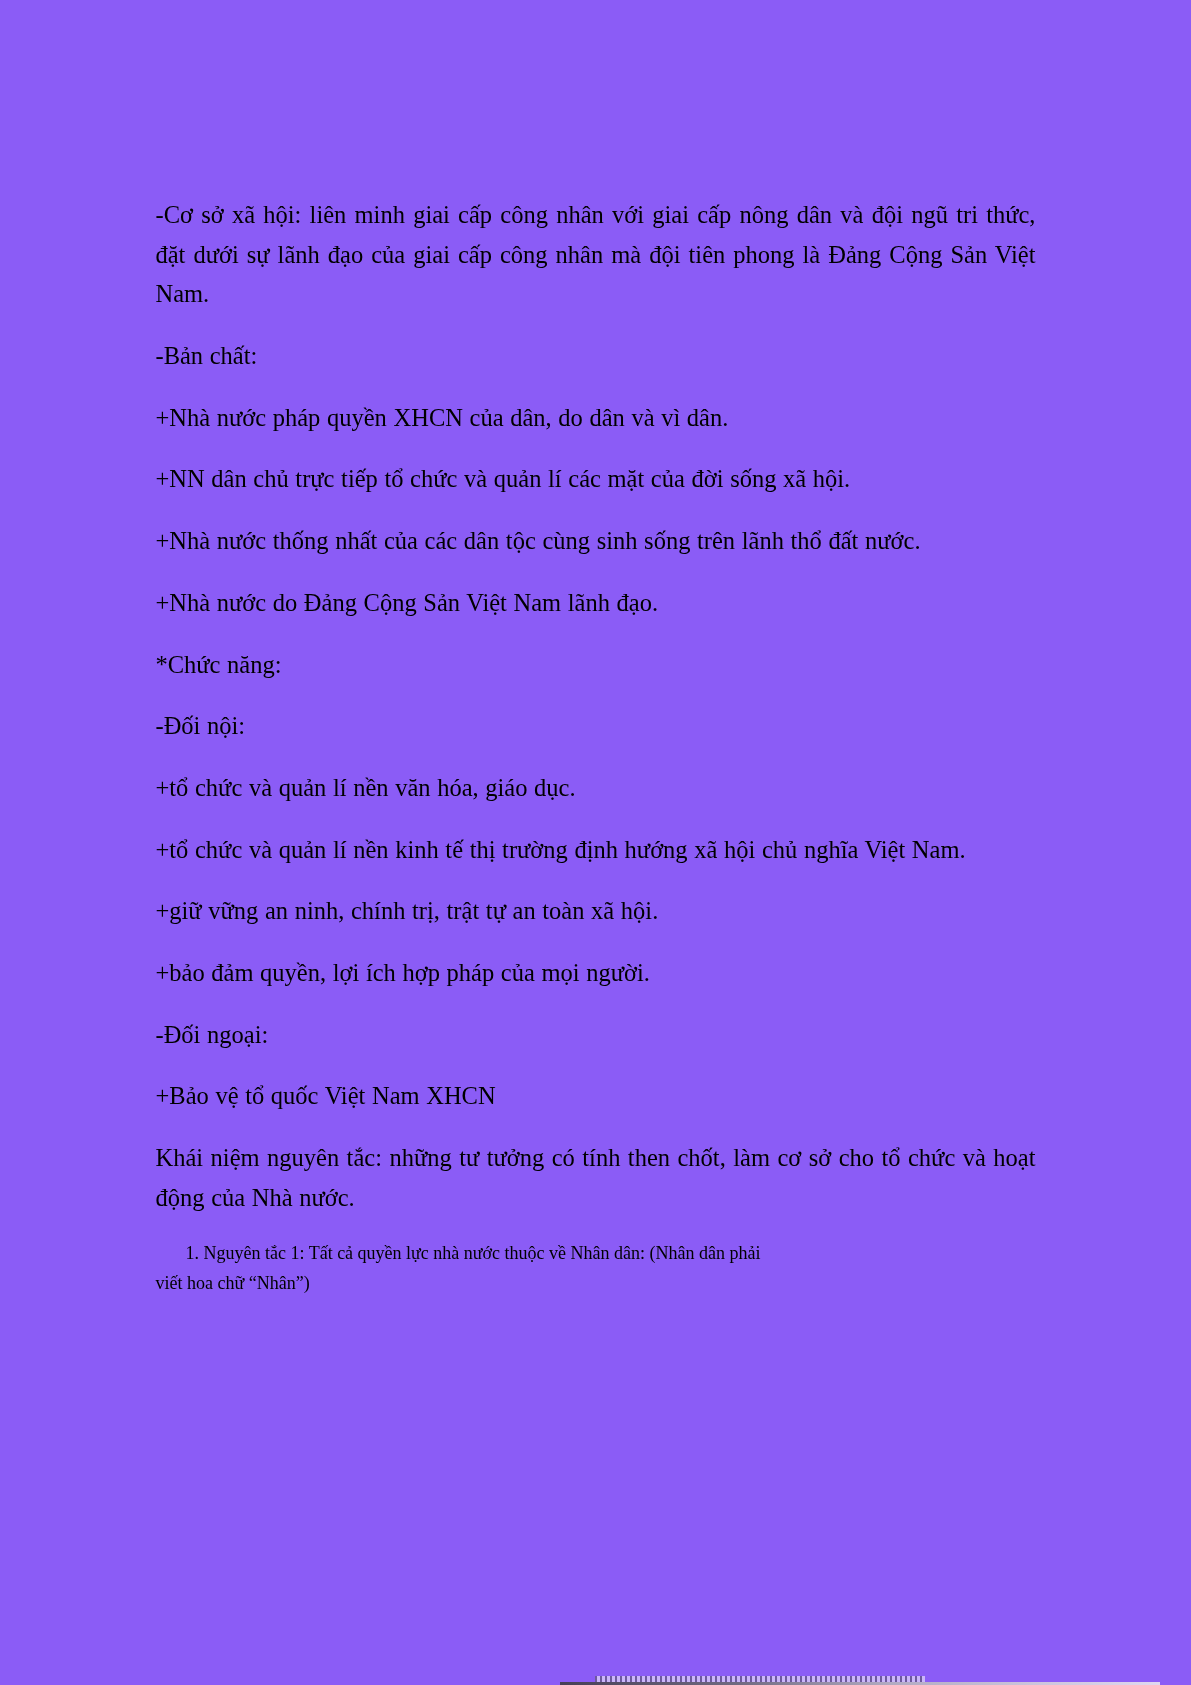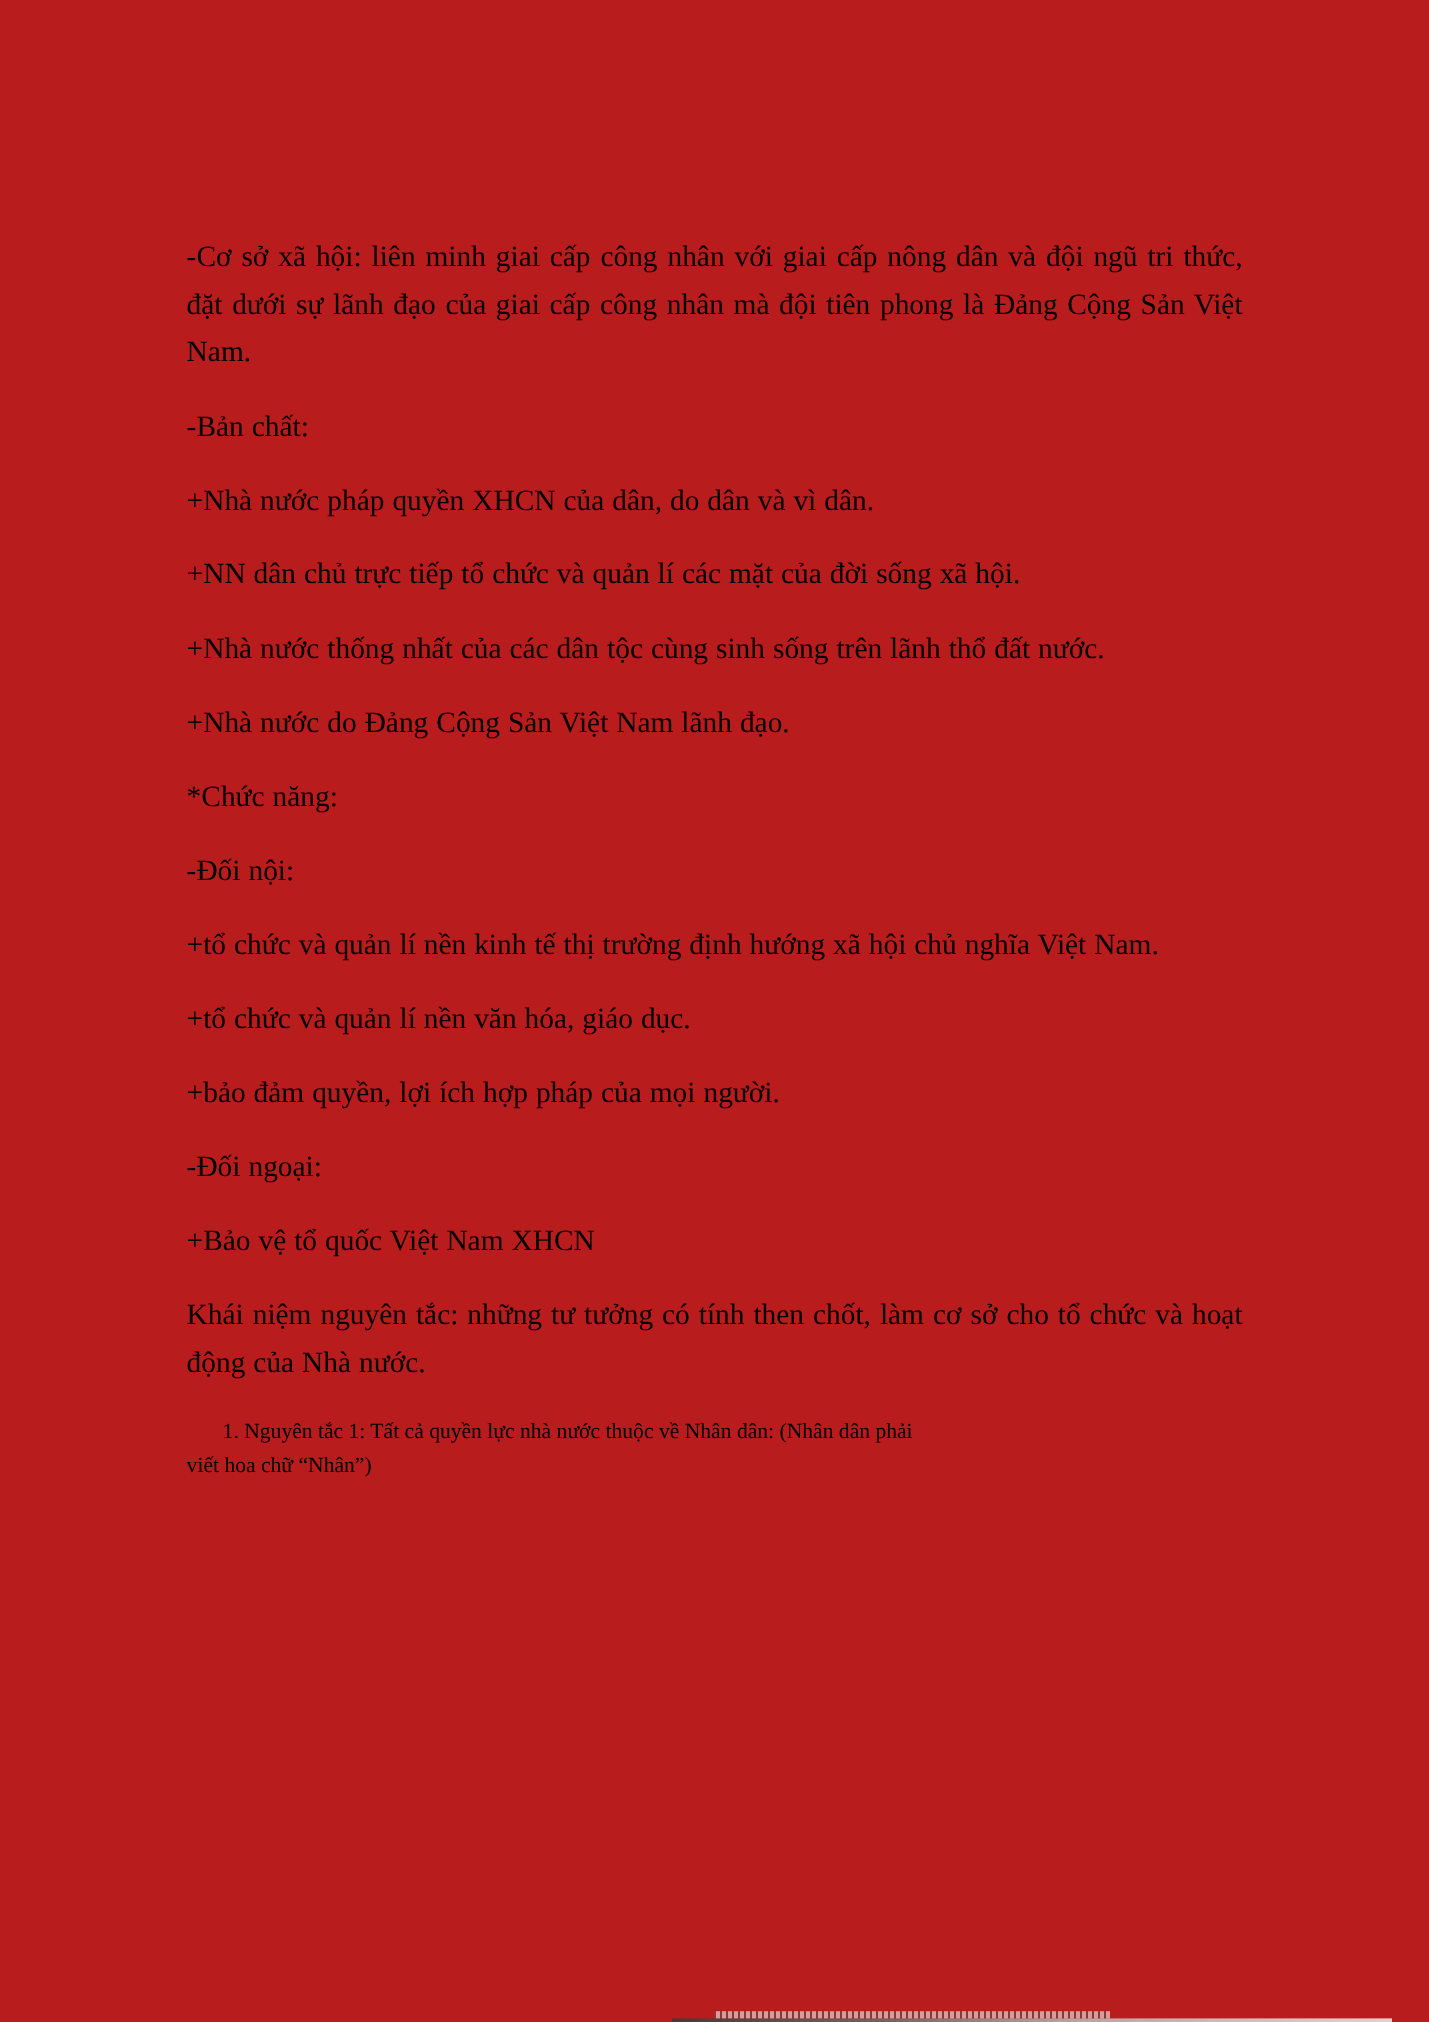--- a/index.html
+++ b/index.html
@@ -13,21 +13,21 @@
     font-family: "Liberation Serif", "DejaVu Serif", serif;
     color: #000000;
     -webkit-font-smoothing: antialiased;
   }
   .page {
     position: relative;
     width: 1191px;
     height: 1685px;
     box-sizing: border-box;
     padding: 195px 150px 40px 150px;
-    background: #b91c1c;
+    background: #8b5cf6;
   }
   .doc-body {
     width: 880px;
     margin: 0 auto;
   }
   p.para {
     margin: 0 0 22px 0;
     font-size: 24.5px;
     line-height: 1.62;
     text-align: justify;
@@ -75,22 +75,23 @@
   <div class="doc-body">
 
     <p class="para">-Cơ sở xã hội: liên minh giai cấp công nhân với giai cấp nông dân và đội ngũ tri thức, đặt dưới sự lãnh đạo của giai cấp công nhân mà đội tiên phong là Đảng Cộng Sản Việt Nam.</p>
     <p class="para nojustify">-Bản chất:</p>
     <p class="para nojustify">+Nhà nước pháp quyền XHCN của dân, do dân và vì dân.</p>
     <p class="para nojustify">+NN dân chủ trực tiếp tổ chức và quản lí các mặt của đời sống xã hội.</p>
     <p class="para nojustify">+Nhà nước thống nhất của các dân tộc cùng sinh sống trên lãnh thổ đất nước.</p>
     <p class="para nojustify">+Nhà nước do Đảng Cộng Sản Việt Nam lãnh đạo.</p>
     <p class="para nojustify">*Chức năng:</p>
     <p class="para nojustify">-Đối nội:</p>
+    <p class="para nojustify">+tổ chức và quản lí nền văn hóa, giáo dục.</p>
     <p class="para nojustify">+tổ chức và quản lí nền kinh tế thị trường định hướng xã hội chủ nghĩa Việt Nam.</p>
-    <p class="para nojustify">+tổ chức và quản lí nền văn hóa, giáo dục.</p>
+    <p class="para nojustify">+giữ vững an ninh, chính trị, trật tự an toàn xã hội.</p>
     <p class="para nojustify">+bảo đảm quyền, lợi ích hợp pháp của mọi người.</p>
     <p class="para nojustify">-Đối ngoại:</p>
     <p class="para nojustify">+Bảo vệ tổ quốc Việt Nam XHCN</p>
 
 
     <p class="para">Khái niệm nguyên tắc: những tư tưởng có tính then chốt, làm cơ sở cho tổ chức và hoạt động của Nhà nước.</p>
 
     <p class="last-block">
       <span class="first-ln">1. Nguyên tắc 1: Tất cả quyền lực nhà nước thuộc về Nhân dân: (Nhân dân phải</span>
       <span>viết hoa chữ “Nhân”)</span>

